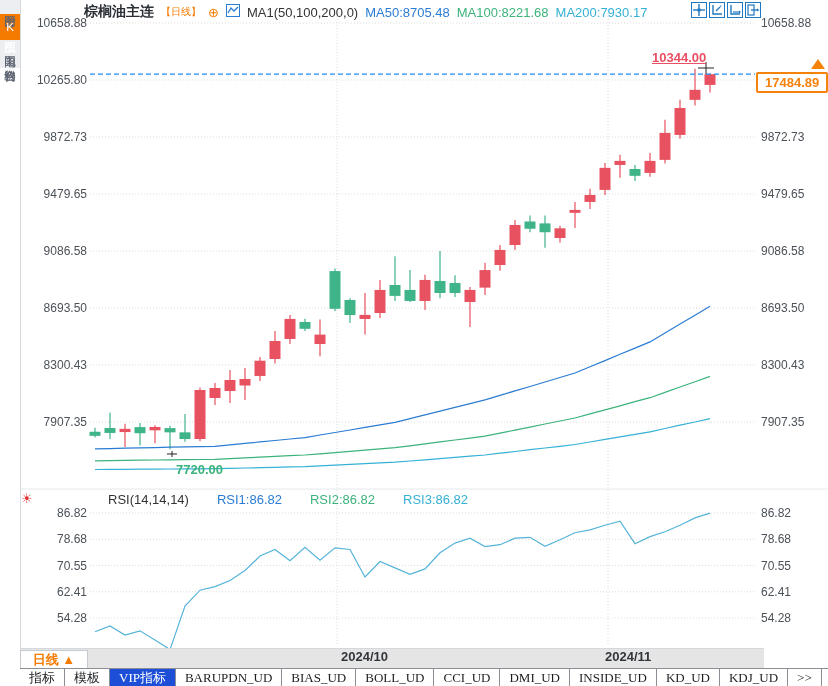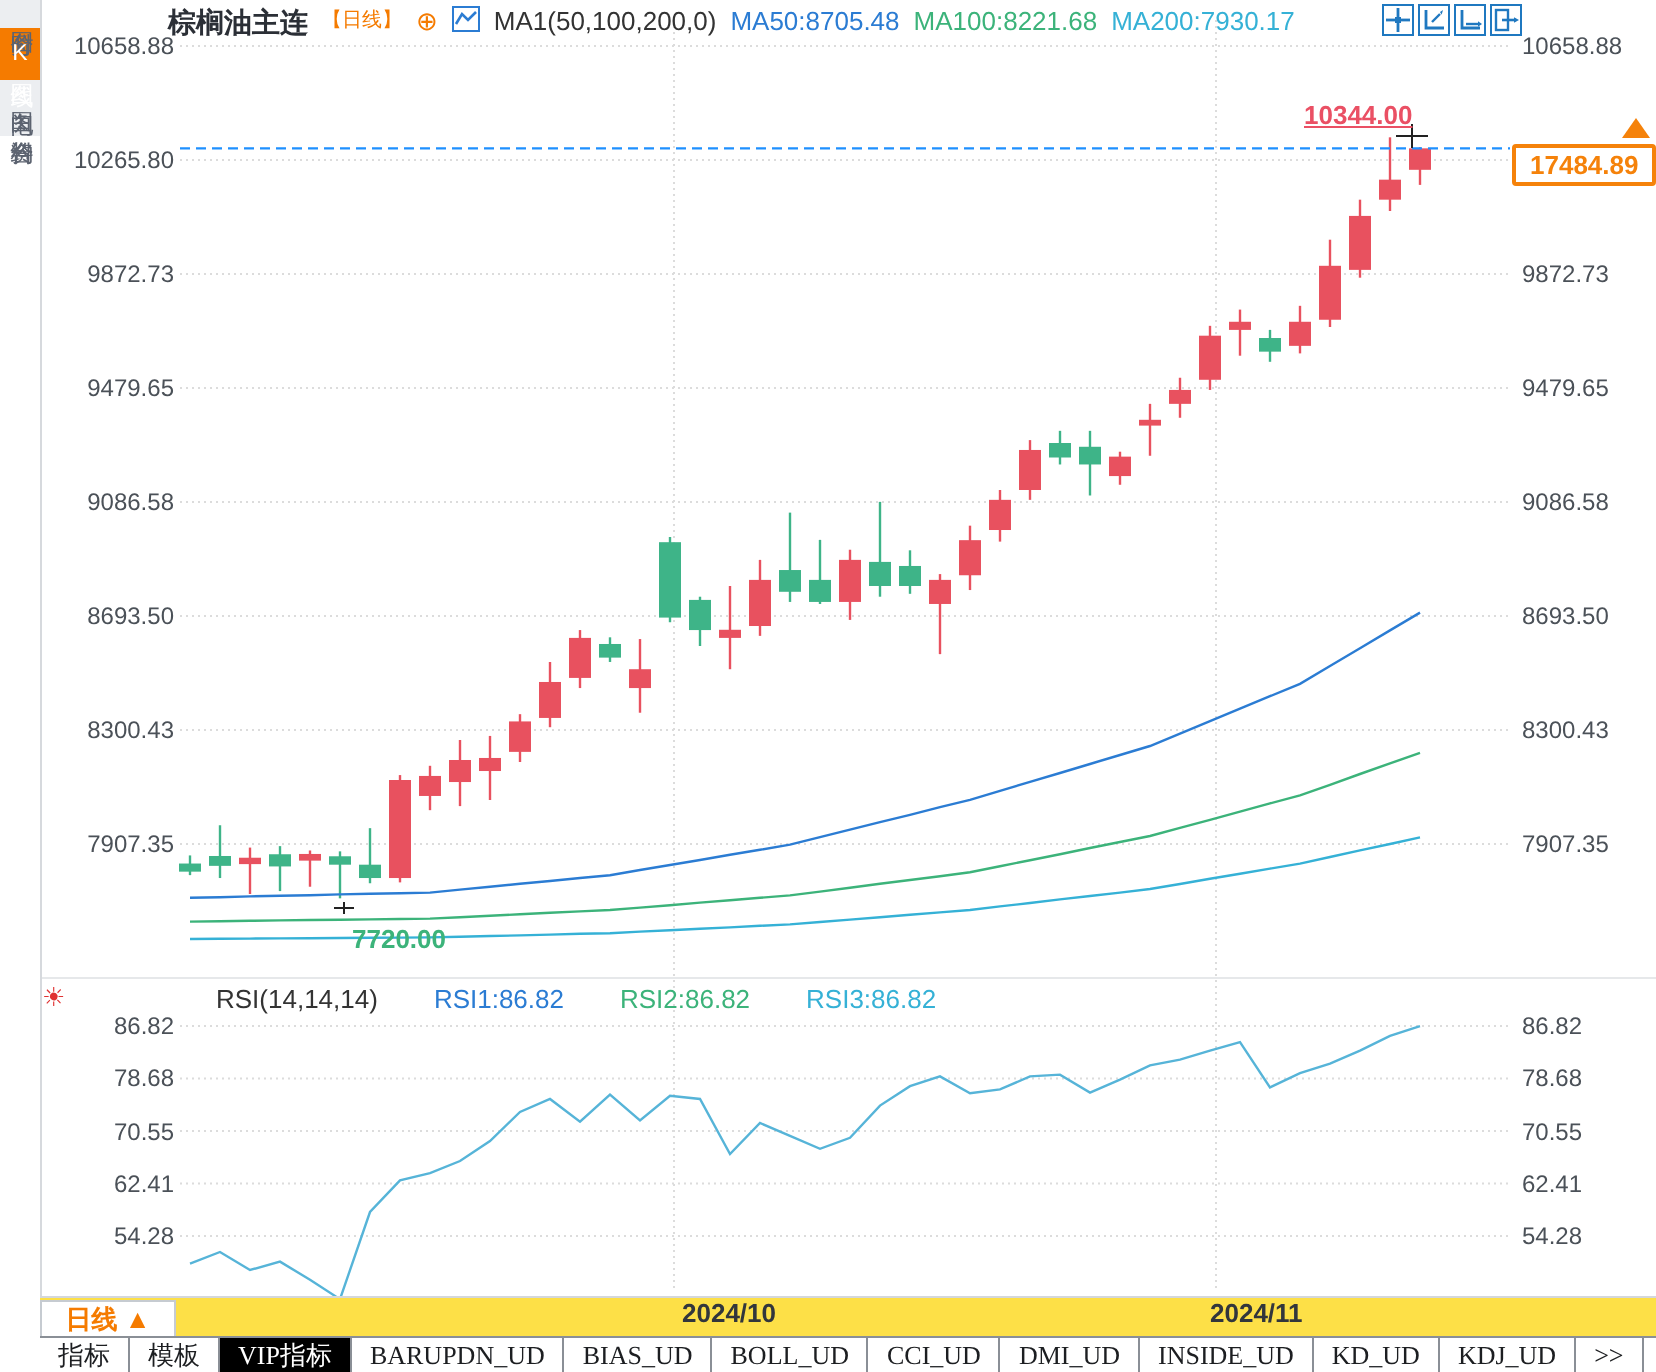--- a/index.html
+++ b/index.html
@@ -8,21 +8,21 @@
   .abs{position:absolute;}
   
   #sidebar{left:0;top:0;width:20px;height:686px;background:#fff;border-right:1px solid #d6d9dd;z-index:5;}
   #sidebar-tabs{position:absolute;left:0;top:0;width:20px;background:#eceef1;}
   .side-tab{writing-mode:vertical-rl;text-orientation:upright;width:20px;
             font-size:11.5px;color:#5c6370;padding:7px 0;text-align:center;cursor:pointer;line-height:20px;}
   .side-tab.active{background:#f57b00;color:#fff;}
   
   #chart-svg{position:absolute;left:0;top:0;z-index:1;}
   
-  #hdr{left:84px;top:3px;display:flex;gap:7px;font-size:13px;z-index:6;white-space:nowrap;}
+  #hdr{left:84px;top:3px;display:flex;align-items:center;gap:7px;font-size:13px;z-index:6;white-space:nowrap;}
   #hdr .title{font-weight:bold;color:#2b2f36;font-size:14px;}
   #hdr .period{color:#f57b00;font-size:10px;}
   #hdr .plus{color:#f57b00;font-size:13px;}
   .ma-formula{color:#333;}
   .ma50{color:#2b7cd3;} .ma100{color:#3cb37a;} .ma200{color:#35b1d6;}
   #toolbar{left:691px;top:2px;display:flex;gap:2px;z-index:6;}
   #toolbar span{display:inline-block;cursor:pointer;}
   
   .yl{position:absolute;left:0;width:87px;text-align:right;font-size:12px;color:#4b5158;z-index:4;}
   .yr{position:absolute;left:761px;font-size:12px;color:#4b5158;z-index:4;}
@@ -31,31 +31,31 @@
   #rsi-hdr .rsi-f{color:#333;}
   #sun{left:21px;top:491px;color:#e03131;font-size:13px;z-index:6;}
   
   #high-lbl{left:652px;top:50px;color:#ea5064;font-weight:bold;font-size:13px;z-index:6;text-decoration:underline;}
   #low-lbl{left:176px;top:462px;color:#3cb37a;font-weight:bold;font-size:13px;z-index:6;}
   #price-box{left:756px;top:72px;border:2px solid #f5820a;background:#fff;color:#f5820a;
              font-weight:bold;font-size:13px;padding:1px 7px;border-radius:2px;z-index:6;}
   #tri{left:811px;top:59px;width:0;height:0;border-left:7px solid transparent;
        border-right:7px solid transparent;border-bottom:10px solid #f5820a;z-index:6;}
   
-  #xbar{left:20px;top:648px;width:808px;height:20px;background:#fde047;border-top:1px solid #d4d7db;z-index:5;}
+  #xbar{left:20px;top:648px;width:744px;height:20px;background:#e5e5e5;border-top:1px solid #d4d7db;z-index:5;}
   #period-btn{position:absolute;left:0;top:1px;width:66px;height:17px;border:1px solid #c6cbd1;
               background:#fff;color:#f57b00;font-weight:bold;font-size:13px;text-align:center;
               line-height:17px;cursor:pointer;}
   .month-lbl{position:absolute;top:0;font-size:13px;font-weight:bold;color:#32363c;}
   
   #tabbar{left:20px;top:668px;width:808px;height:18px;background:#fff;border-top:1px solid #8a8f96;
           display:flex;z-index:5;font-family:"Liberation Serif","DejaVu Serif",serif;}
   .btab{padding:0 9px;border-right:1px solid #8a8f96;font-size:13px;color:#1c1e21;
         line-height:17px;cursor:pointer;white-space:nowrap;}
-  .btab.active{background:#000000;color:#fff;}
+  .btab.active{background:#1d4ed8;color:#fff;}
 </style>
 </head>
 <body>
 
 <svg id="chart-svg" width="828" height="665">
     <line x1="90" x2="755" y1="23" y2="23" stroke="#dcdcdc" stroke-dasharray="1,2"></line>
     <line x1="90" x2="755" y1="80" y2="80" stroke="#dcdcdc" stroke-dasharray="1,2"></line>
     <line x1="90" x2="755" y1="137" y2="137" stroke="#dcdcdc" stroke-dasharray="1,2"></line>
     <line x1="90" x2="755" y1="194" y2="194" stroke="#dcdcdc" stroke-dasharray="1,2"></line>
     <line x1="90" x2="755" y1="251" y2="251" stroke="#dcdcdc" stroke-dasharray="1,2"></line>

